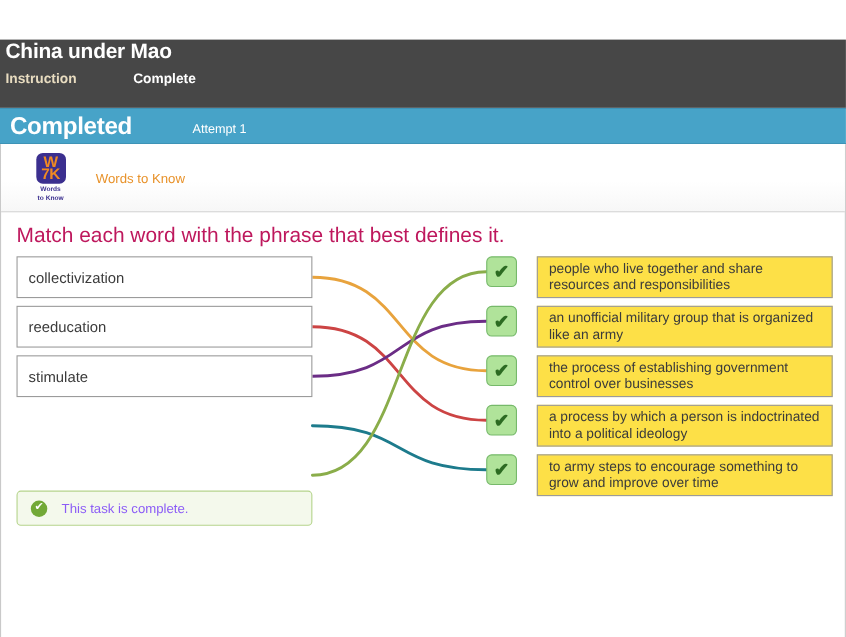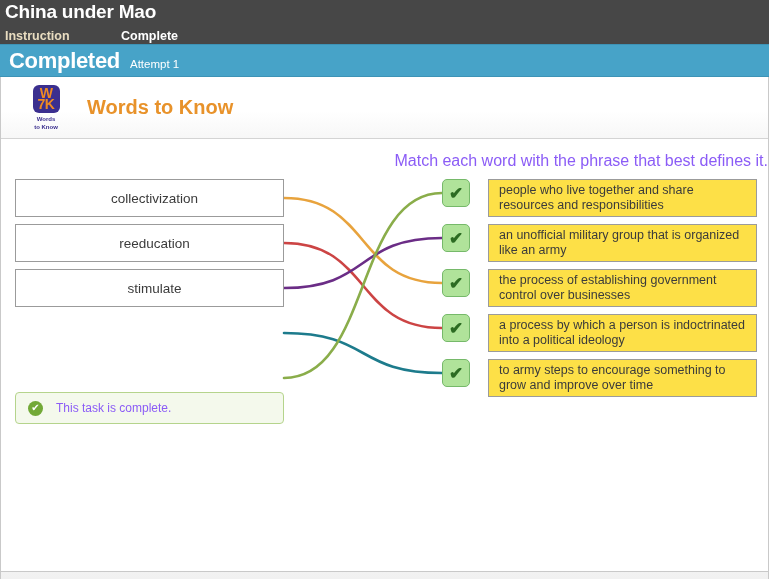--- a/index.html
+++ b/index.html
@@ -11,23 +11,24 @@
     height: 579px;
     overflow: hidden;
     background: #ffffff;
     font-family: "Liberation Sans", sans-serif;
     -webkit-font-smoothing: antialiased;
   }
 
   
   #top-header {
     background: #474747;
-    height: 44px;
+    height: 62px;
     padding: 0 0 0 0;
     position: relative;
+    margin-top: 36px;
   }
   #course-title {
     color: #ffffff;
     font-size: 19px;
     font-weight: bold;
     padding: 1px 0 0 5px;
     line-height: 22px;
     letter-spacing: -0.2px;
   }
   #breadcrumb {
@@ -51,20 +52,21 @@
   
   #status-banner {
     background: #47a3c8;
     height: 33px;
     border-top: 1px solid #3d93b6;
     border-bottom: 1px solid #3d93b6;
     display: flex;
     align-items: center;
     padding-left: 9px;
     box-sizing: border-box;
+    gap: 45px;
   }
   #status-label {
     color: #ffffff;
     font-size: 22px;
     font-weight: bold;
     letter-spacing: -0.3px;
     line-height: 24px;
   }
   #status-attempt {
     color: #ffffff;
@@ -124,37 +126,36 @@
   #w2k-logo-caption {
     color: #3b2f8f;
     font-size: 6px;
     font-weight: bold;
     text-align: center;
     line-height: 8px;
     margin-top: 2px;
   }
   #activity-title {
     color: #e8922a;
-    font-size: 20px;
-    font-weight: bold;
+    font-size: 12px;
+    font-weight: normal;
     letter-spacing: 0px;
   }
 
   
   #content-body {
     flex: 1 1 auto;
     position: relative;
     padding: 13px 0 0 0;
   }
   #prompt {
-    font-size: 16px;
-    color: #8b5cf6;
+    font-size: 19px;
+    color: #be185d;
     padding-left: 14px;
     line-height: 18px;
-    text-align: right;
   }
 
   #match-area {
     position: relative;
     margin-top: 9px;
     height: 220px;
   }
   #connector-svg {
     position: absolute;
     left: 0;
@@ -174,21 +175,20 @@
     height: 38px;
     border: 1px solid #9b9b9b;
     background: #ffffff;
     box-sizing: border-box;
     display: flex;
     align-items: center;
     padding-left: 10px;
     font-size: 13.5px;
     color: #3b3b3b;
     margin-bottom: 7px;
-    justify-content: center;
   }
 
   .check-col {
     position: absolute;
     left: 441px;
     top: 0;
     width: 30px;
   }
   .check-box {
     width: 28px;

